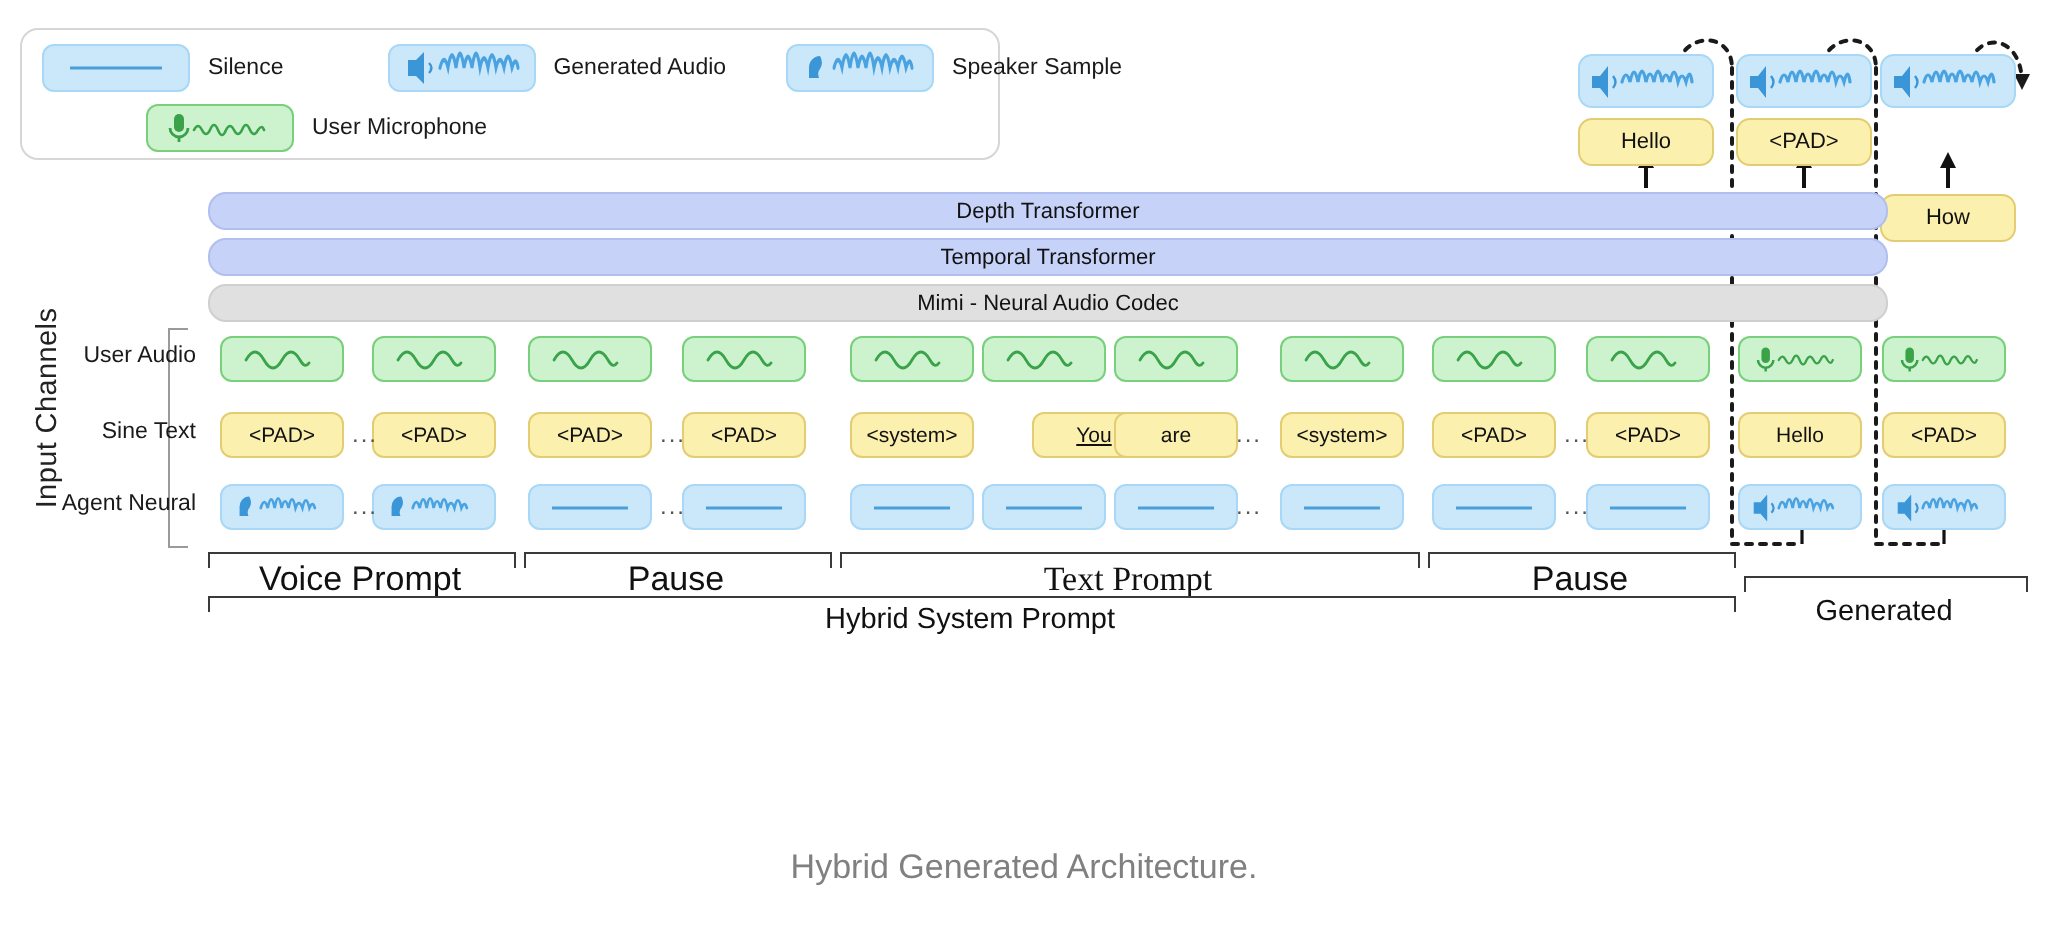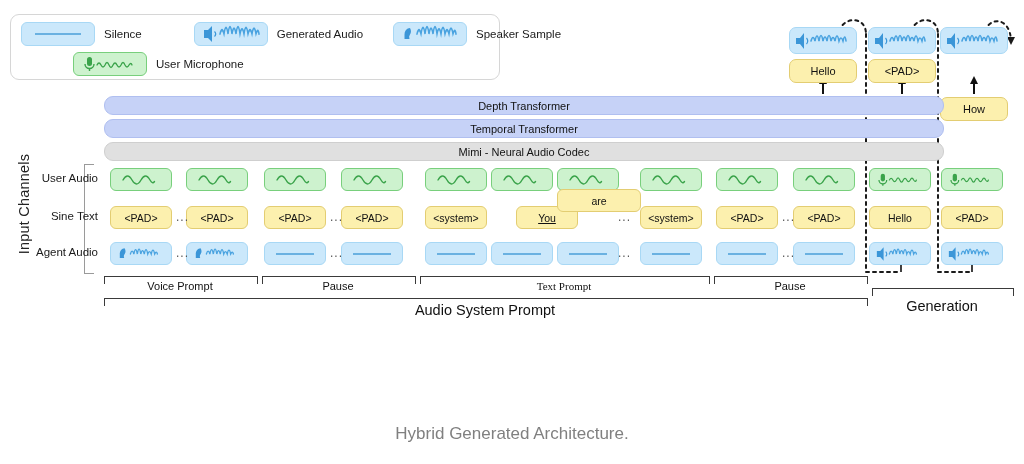--- a/index.html
+++ b/index.html
@@ -83,21 +83,21 @@
   }
   .gen-text{
     position:absolute;width:68px;height:24px;border-radius:7px;
     background:#fcf0ae;border:1px solid #e3cd72;box-sizing:border-box;
     display:flex;align-items:center;justify-content:center;
     font-size:11px;color:#111;
   }
 
   
   .tbrk{position:absolute;height:7px;border:1.3px solid #3a3a3a;border-bottom:none;}
-  .brklabel{position:absolute;font-size:11px;color:#111;text-align:center;}
+  .brklabel{position:absolute;font-size:17px;color:#111;text-align:center;}
   .brklabel.big{font-size:14.5px;}
 
   .caption{
     position:absolute;left:0;top:424px;width:1024px;text-align:center;
     font-size:17px;color:#808080;
   }
   svg{display:block;}
 </style>
 </head>
 <body>
@@ -207,21 +207,21 @@
     </svg>
   </div>
   <div class="gen-text" style="left:940px;top:59px;margin-top:38px;">How</div>
 
   <div class="bar depth">Depth Transformer</div>
   <div class="bar temporal">Temporal Transformer</div>
   <div class="bar codec">Mimi - Neural Audio Codec</div>
 
   <div class="rowlabel r-user">User Audio</div>
   <div class="rowlabel r-text">Sine Text</div>
-  <div class="rowlabel r-audio">Agent Audio</div>
+  <div class="rowlabel r-audio">Agent Neural</div>
 
   <div id="grid">
       <div class="cell green" style="left: 110px; top: 168px; width: 62px;">
         <svg width="48" height="18" viewBox="0 0 48 18">
   <path d="M6 9 q4.5 -8 9 0 q4.5 8 9 0 q4.5 -8 9 0 q2.5 4.5 4.5 1.5" stroke="#3aa34a" stroke-width="1.4" fill="none" stroke-linecap="round"></path>
         </svg>
       </div>
       <div class="cell yellow" style="left: 110px; top: 206px; width: 62px;">&lt;PAD&gt;</div>
       <div class="cell blue" style="left: 110px; top: 242px; width: 62px;">
         <svg width="54" height="20" viewBox="0 0 56 20">
@@ -283,21 +283,21 @@
       <div class="cell blue" style="left: 491px; top: 242px; width: 62px;">
         <svg width="48" height="14" viewBox="0 0 48 14">
   <line x1="5" y1="7" x2="43" y2="7" stroke="#4a9fd8" stroke-width="1.6"></line>
         </svg>
       </div>
       <div class="cell green" style="left: 557px; top: 168px; width: 62px;">
         <svg width="48" height="18" viewBox="0 0 48 18">
   <path d="M6 9 q4.5 -8 9 0 q4.5 8 9 0 q4.5 -8 9 0 q2.5 4.5 4.5 1.5" stroke="#3aa34a" stroke-width="1.4" fill="none" stroke-linecap="round"></path>
         </svg>
       </div>
-      <div class="cell yellow" style="left: 557px; top: 189px; width: 84px; text-align: right;">are</div>
+      <div class="cell yellow" style="left: 557px; top: 206px; width: 62px; text-align: right;">are</div>
       <div class="cell blue" style="left: 557px; top: 242px; width: 62px;">
         <svg width="48" height="14" viewBox="0 0 48 14">
   <line x1="5" y1="7" x2="43" y2="7" stroke="#4a9fd8" stroke-width="1.6"></line>
         </svg>
       </div>
       <div class="cell green" style="left: 640px; top: 168px; width: 62px;">
         <svg width="48" height="18" viewBox="0 0 48 18">
   <path d="M6 9 q4.5 -8 9 0 q4.5 8 9 0 q4.5 -8 9 0 q2.5 4.5 4.5 1.5" stroke="#3aa34a" stroke-width="1.4" fill="none" stroke-linecap="round"></path>
         </svg>
       </div>
@@ -377,19 +377,19 @@
   <div class="tbrk" style="left:262px;top:276px;width:152px;"></div>
   <div class="brklabel" style="left:262px;top:280px;width:152px;">Pause</div>
 
   <div class="tbrk" style="left:420px;top:276px;width:288px;"></div>
   <div class="brklabel" style="left:420px;top:280px;width:288px;font-family:Liberation Serif, serif;">Text Prompt</div>
 
   <div class="tbrk" style="left:714px;top:276px;width:152px;"></div>
   <div class="brklabel" style="left:714px;top:280px;width:152px;">Pause</div>
 
   <div class="tbrk" style="left:104px;top:298px;width:762px;"></div>
-  <div class="brklabel big" style="left:104px;top:302px;width:762px;">Audio System Prompt</div>
+  <div class="brklabel big" style="left:104px;top:302px;width:762px;">Hybrid System Prompt</div>
 
   <div class="tbrk" style="left:872px;top:288px;width:140px;"></div>
-  <div class="brklabel big" style="left:872px;top:298px;width:140px;">Generation</div>
+  <div class="brklabel big" style="left:872px;top:298px;width:140px;">Generated</div>
 
   <div class="caption">Hybrid Generated Architecture.</div>
 </div>
 
 </body></html>

